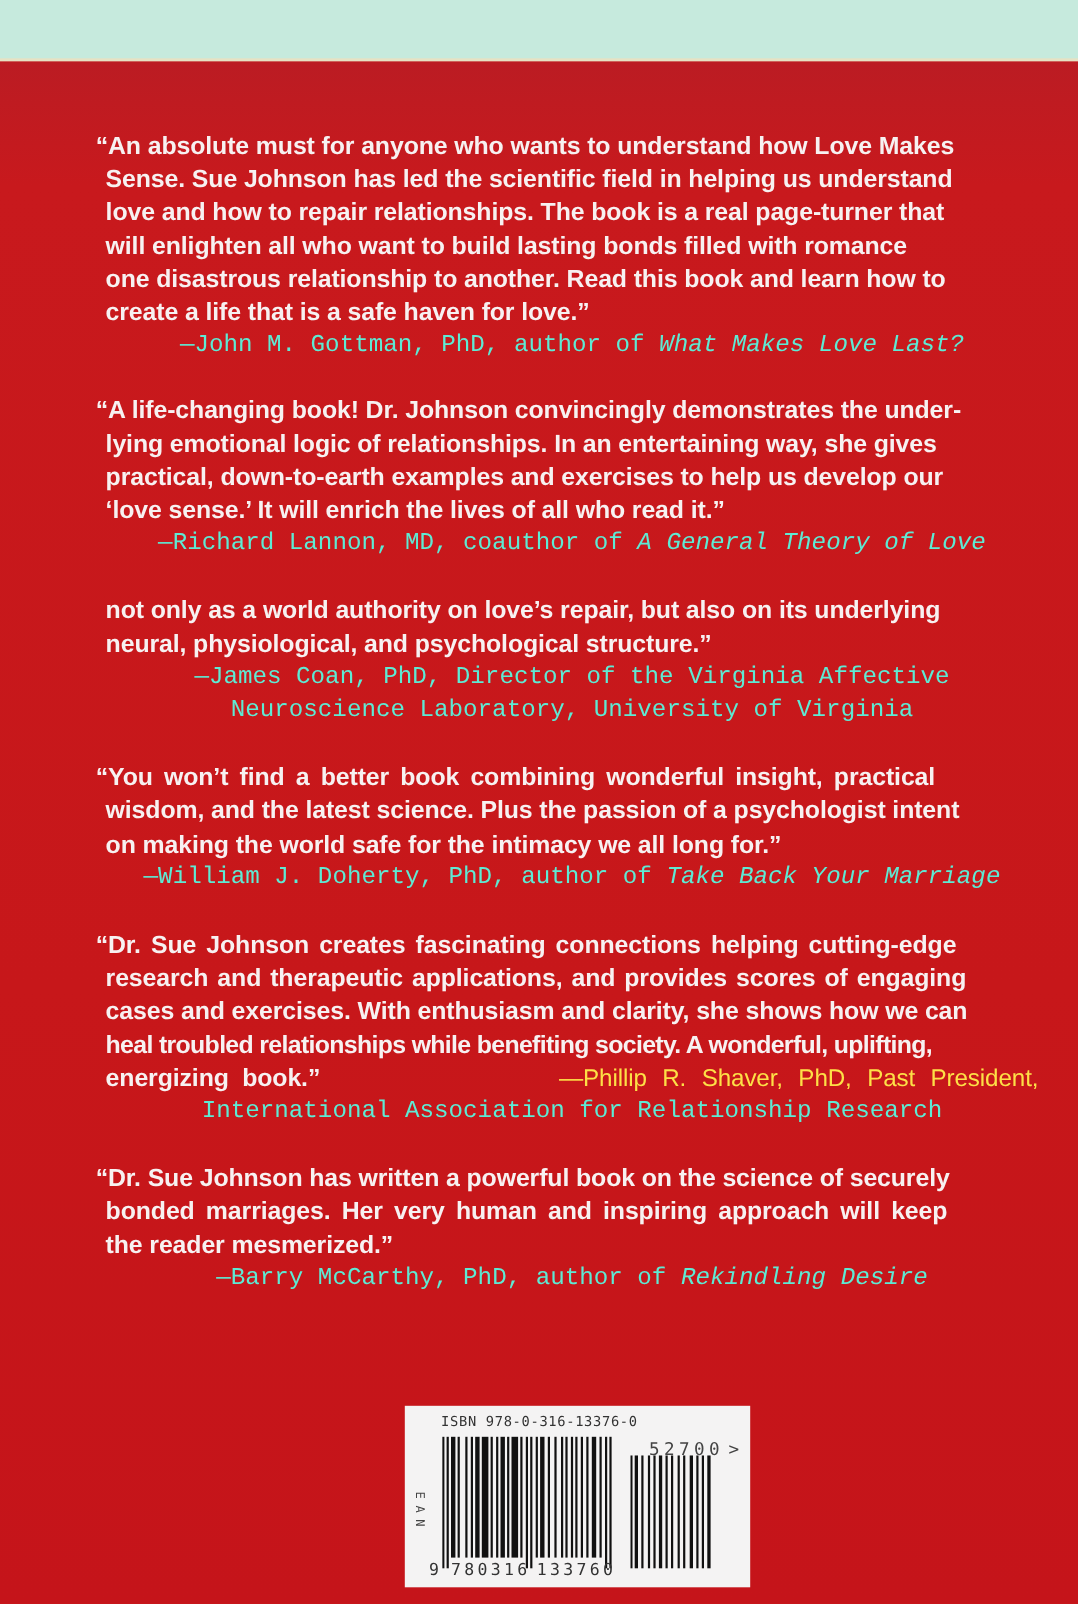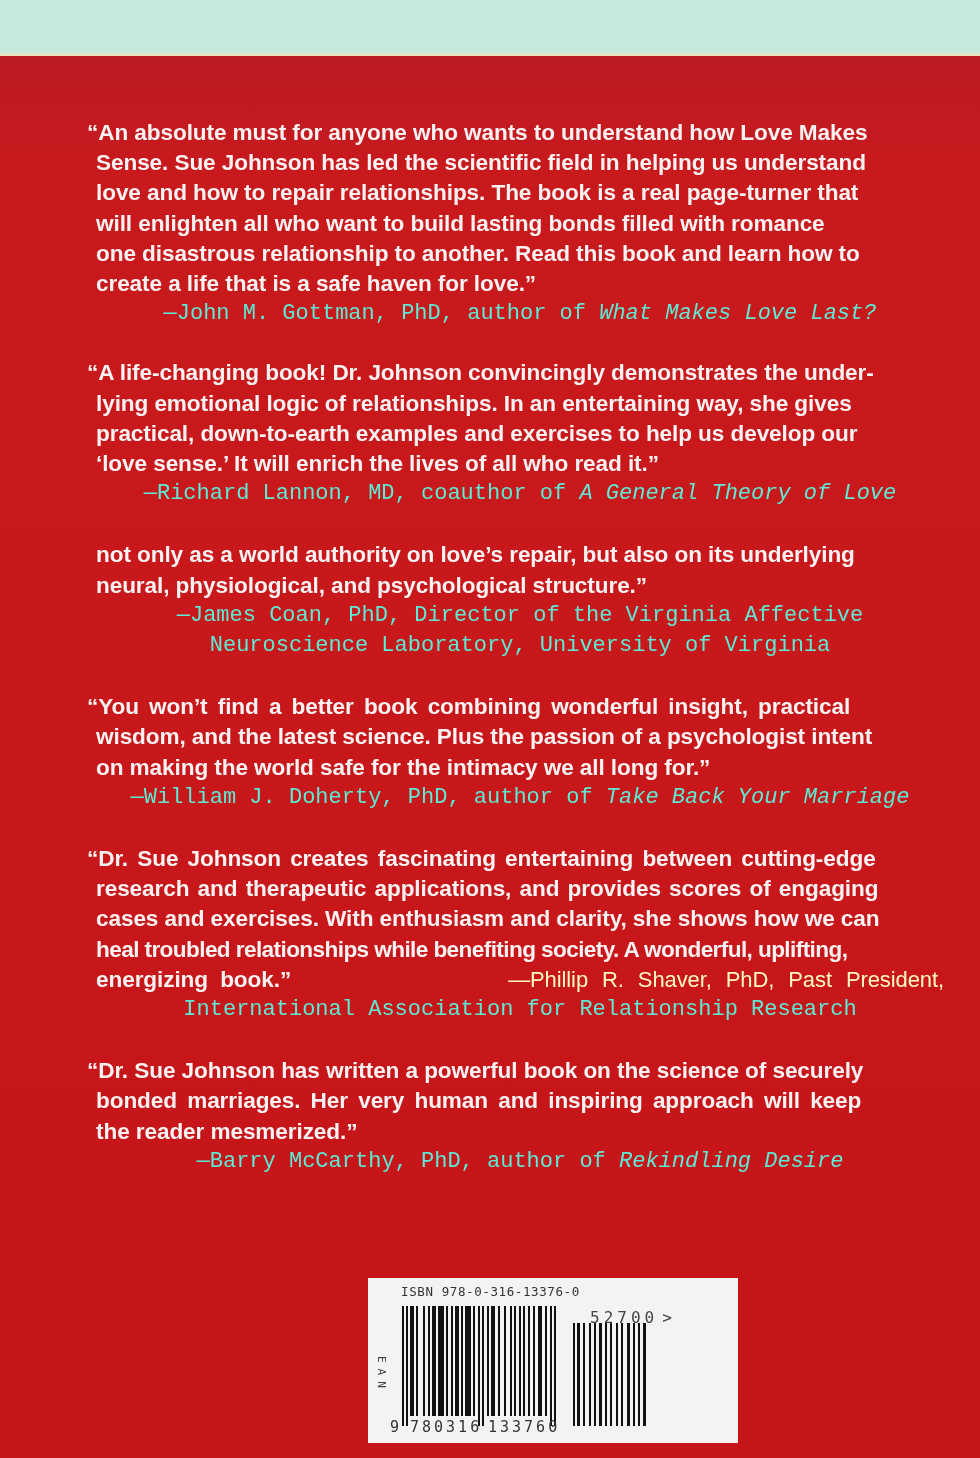--- a/index.html
+++ b/index.html
@@ -68,21 +68,21 @@
       font-family: Liberation Mono, monospace;
     }
     .attrib .al { display: block; white-space: nowrap; }
     .attrib em { font-style: italic; }
 
     
     .barcode-box {
       position: absolute;
       left: 368px;
       top: 1278px;
-      width: 370px;
+      width: 314px;
       height: 165px;
       background: #f4f3f3;
     }
     .isbn-text {
       position: absolute;
       left: 33px;
       top: 6px;
       font-family: "DejaVu Sans Mono", monospace;
       font-size: 12.5px;
       color: #333;
@@ -184,27 +184,27 @@
       <span class="ql">wisdom, and the latest science. Plus the passion of a psychologist intent</span>
       <span class="ql">on making the world safe for the intimacy we all long for.”</span>
     </p>
     <p class="attrib">
       <span>—William J. Doherty, PhD, author of </span><em>Take Back Your Marriage</em>
     </p>
   </div>
 
   <div class="blurb" style="margin-bottom:31px;">
     <p class="quote">
-      <span class="ql first" style="word-spacing:3px;">“Dr. Sue Johnson creates fascinating entertaining between cutting-edge</span>
+      <span class="ql first" style="word-spacing:3px;">“Dr. Sue Johnson creates fascinating connections helping cutting-edge</span>
       <span class="ql" style="word-spacing:2px;">research and therapeutic applications, and provides scores of engaging</span>
       <span class="ql">cases and exercises. With enthusiasm and clarity, she shows how we can</span>
       <span class="ql" style="letter-spacing:-0.6px;">heal troubled relationships while benefiting society. A wonderful, uplifting,</span>
       <span class="ql" style="display:flex; justify-content:space-between;">
         <span style="word-spacing:6px;">energizing book.”</span>
-        <span style="color:#fef9c3; font-weight:normal; font-size:22px; word-spacing:8px;">—Phillip R. Shaver, PhD, Past President,</span>
+        <span style="color:#fde047; font-weight:normal; font-size:22px; word-spacing:8px;">—Phillip R. Shaver, PhD, Past President,</span>
       </span>
     </p>
     <p class="attrib">
       <span class="al">International Association for Relationship Research</span>
     </p>
   </div>
 
   <div class="blurb">
     <p class="quote">
       <span class="ql first">“Dr. Sue Johnson has written a powerful book on the science of securely</span>

